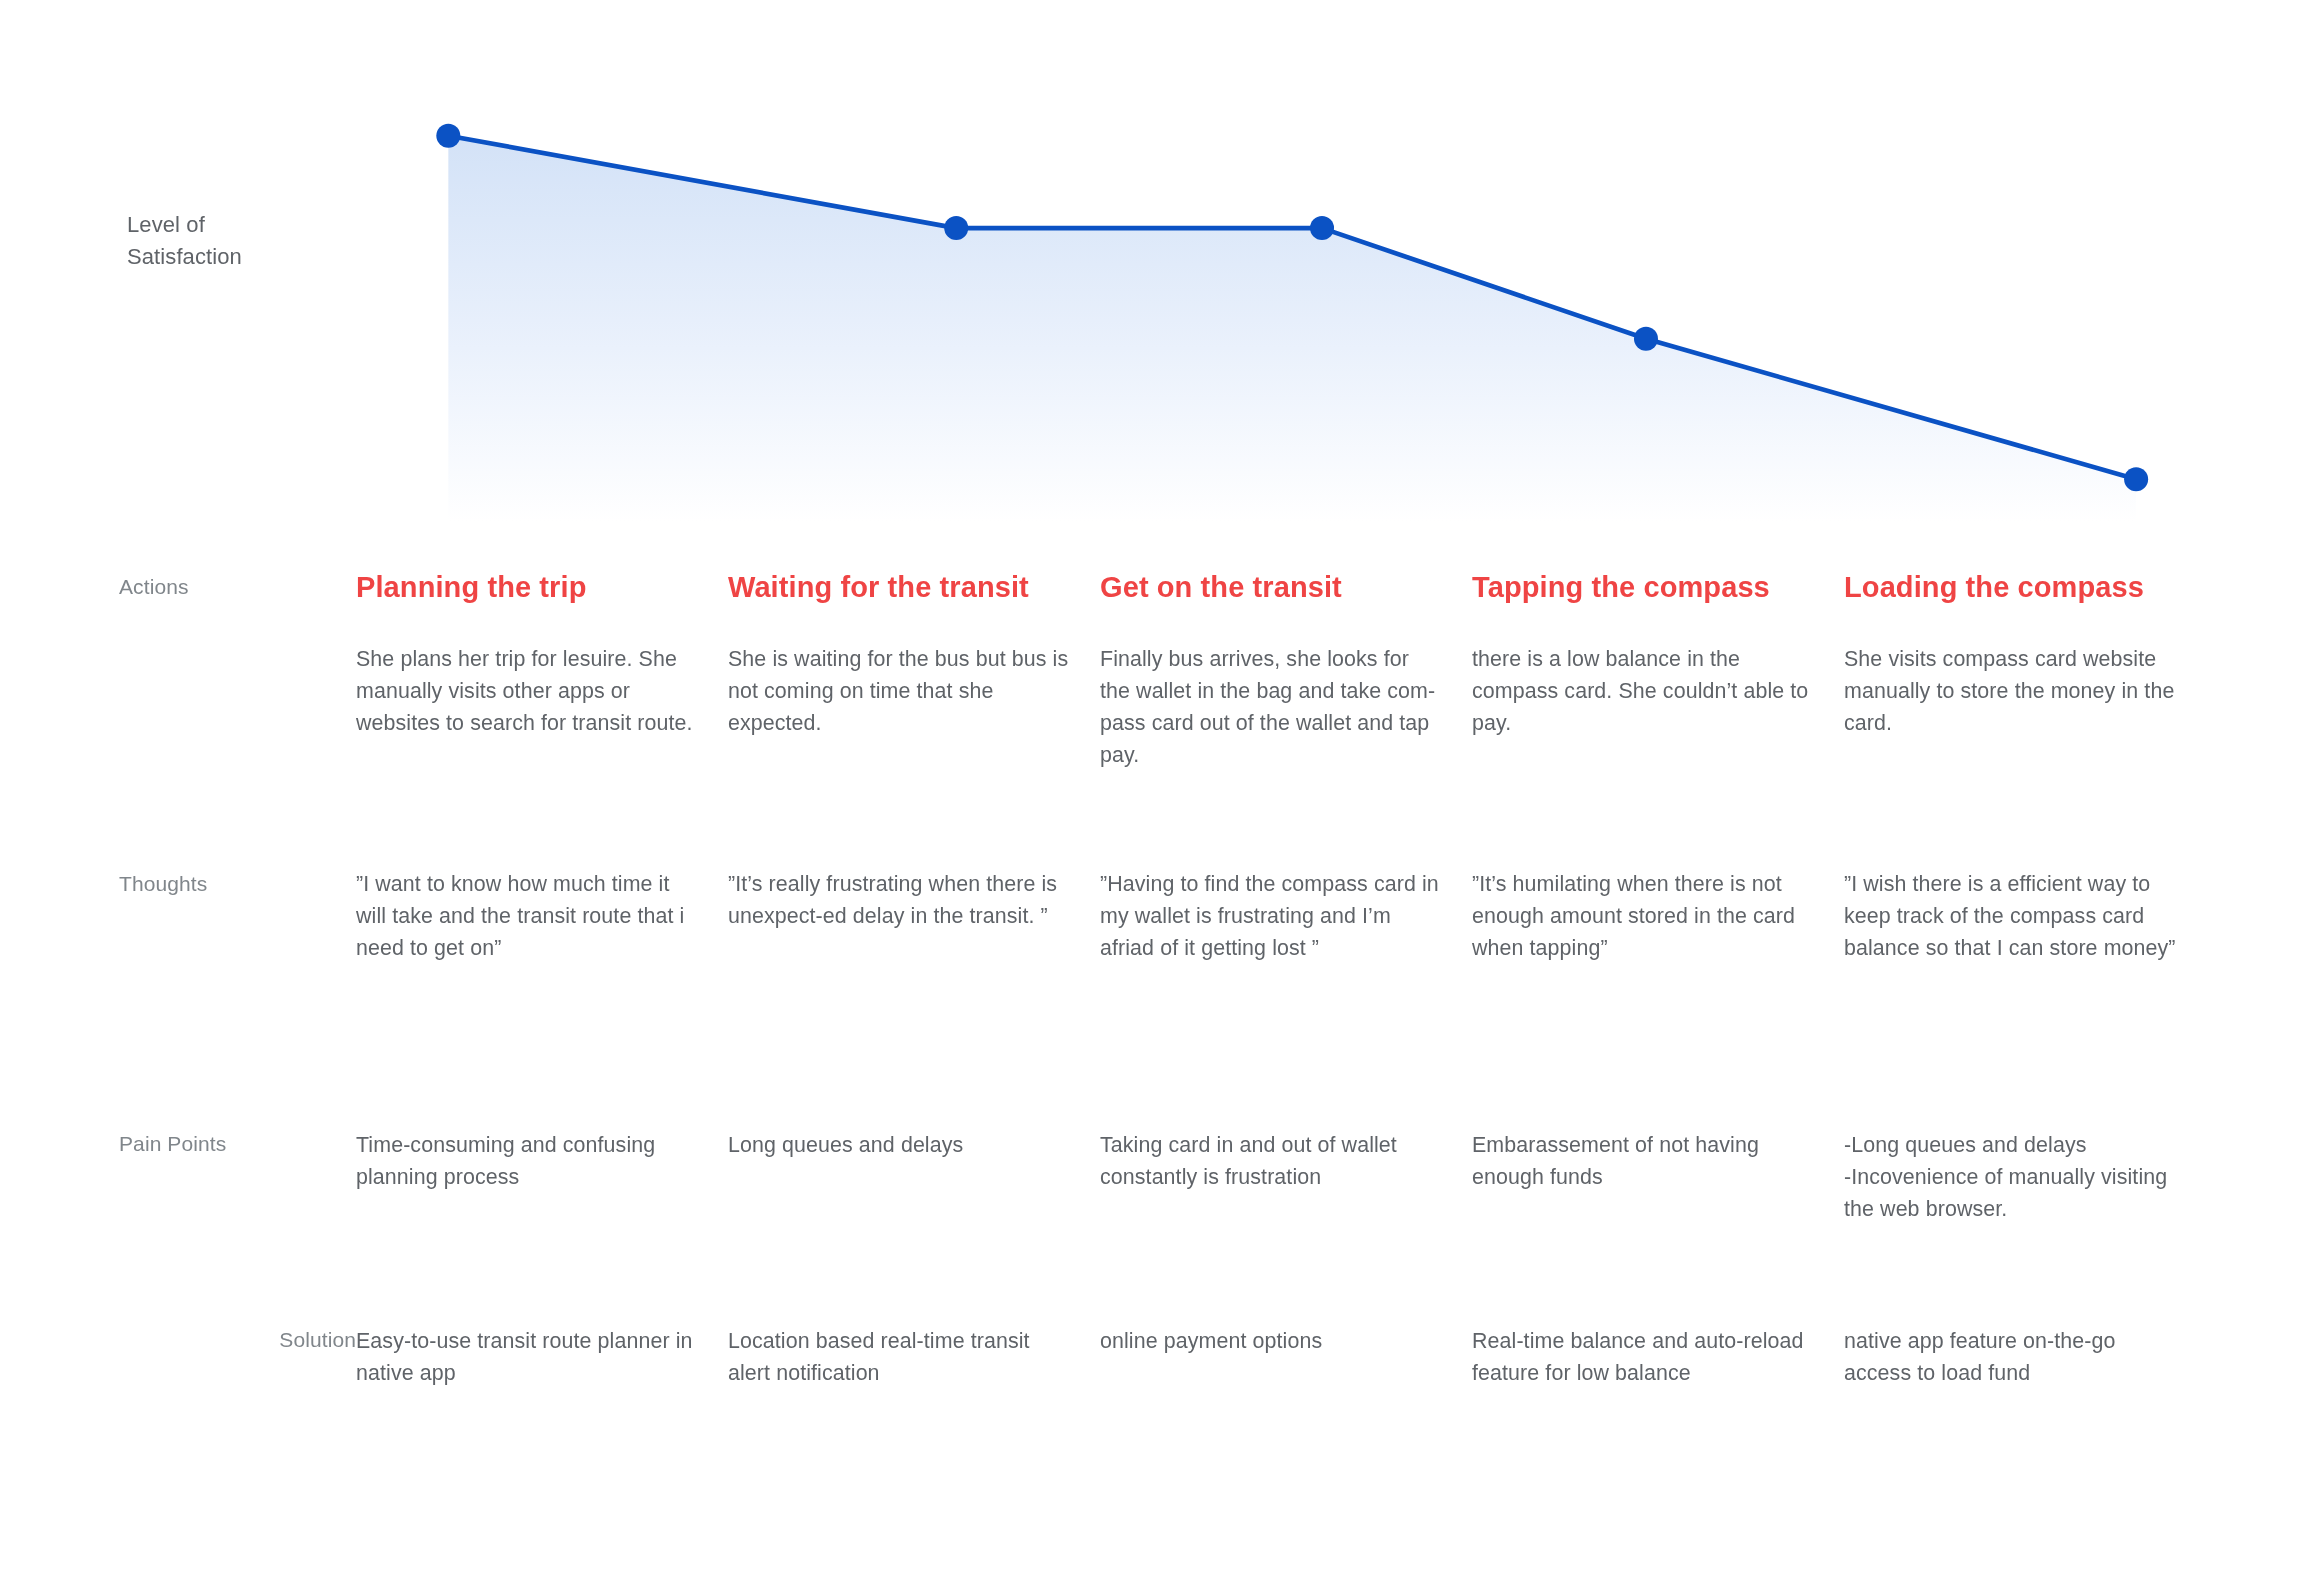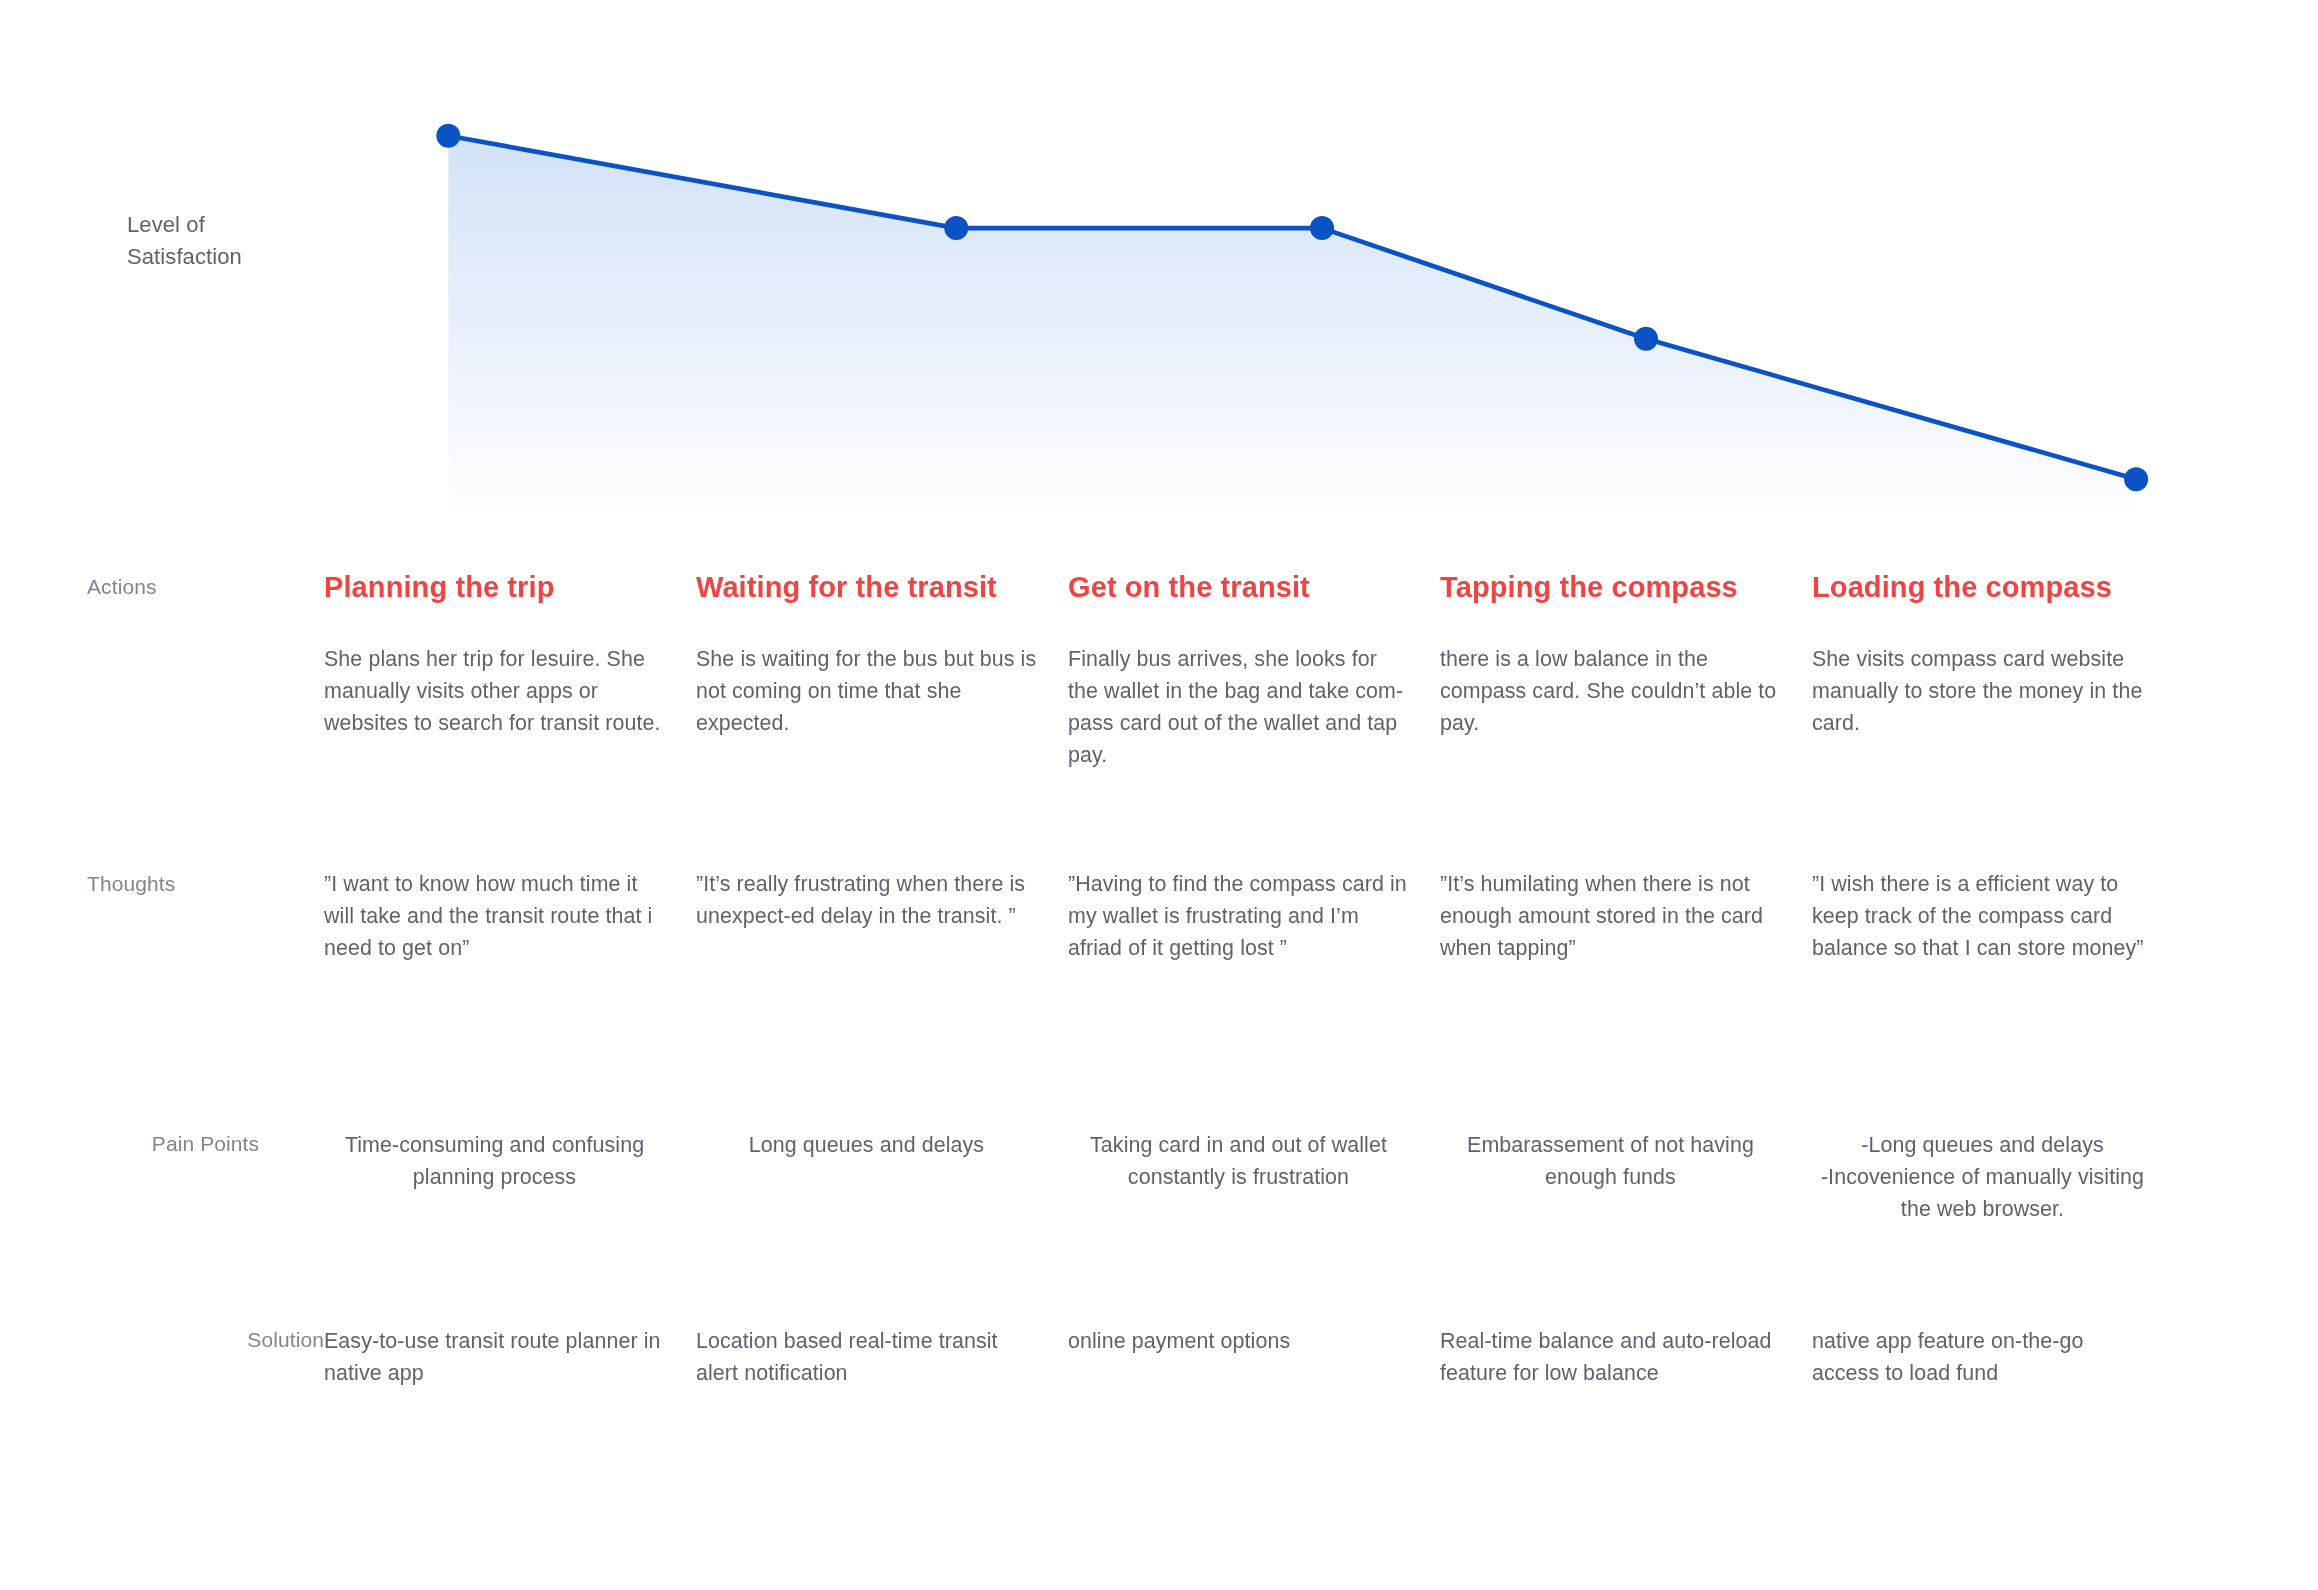--- a/index.html
+++ b/index.html
@@ -64,20 +64,21 @@
   }
 
   .row-label {
     width: 324px;
     flex: 0 0 324px;
     padding-left: 87px;
     font-size: 21px;
     color: #80868b;
     letter-spacing: 0.1px;
     line-height: 1.2;
+    margin-left: 32px;
   }
 
   .row-cells {
     display: flex;
     flex: 1 1 auto;
   }
 
   .cell {
     width: 372px;
     flex: 0 0 372px;
@@ -97,21 +98,21 @@
     line-height: 1.5;
     color: #5f6368;
     letter-spacing: 0.1px;
     white-space: pre-line;
   }
 
   
   .row-actions-head { padding-top: 37px; height: 110px; }
   .row-actions-body { height: 225px; }
   .row-thoughts     { height: 261px; }
-  .row-pain         { height: 196px; text-align: center; }
+  .row-pain         { height: 196px; }
   .row-solution     { height: 188px; }
 
   .row-actions-head .row-label { padding-top: 4.2px; }
   .row-thoughts .row-label  { padding-top: 3.1px; }
   .row-pain .row-label      { padding-top: 2.1px; }
   .row-solution .row-label  { padding-top: 2.1px; text-align: right; }
 </style>
 </head>
 <body>
 

